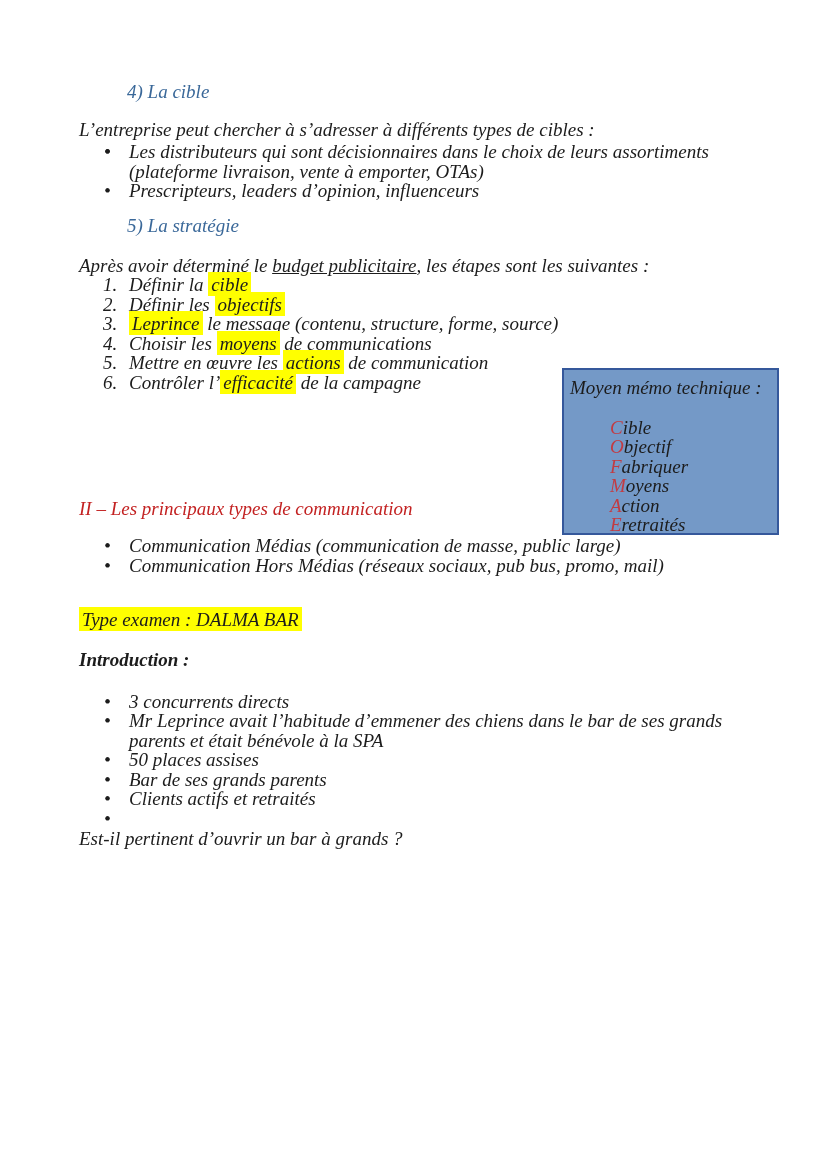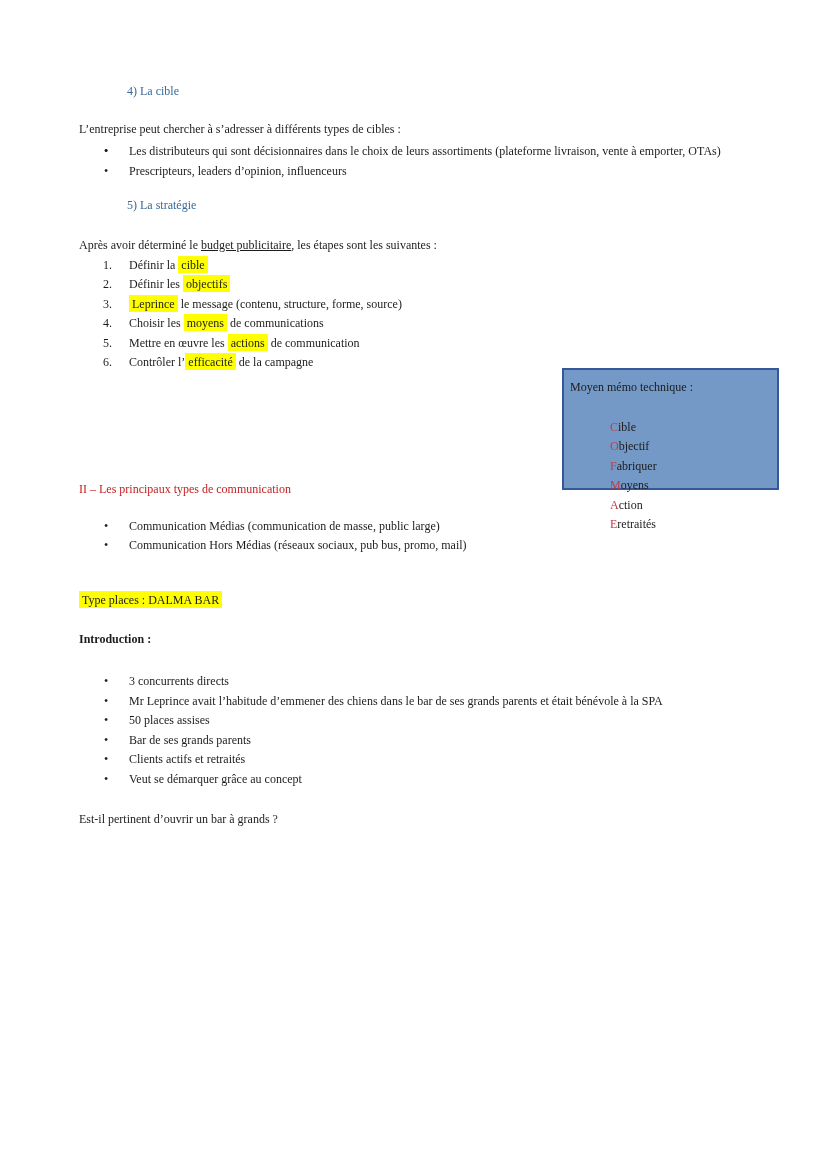--- a/index.html
+++ b/index.html
@@ -16,21 +16,21 @@
   .page{
     position:relative;
     width:828px;height:1171px;
     background:var(--page-bg);
     font-family:"Liberation Serif","DejaVu Serif",serif;
     font-size:16px;line-height:19.5px;
     color:var(--text);
     overflow:hidden;
   }
   .content{padding:82px 48px 0 79px;}
-  p,h1,h2,h3,ul,ol{margin:0;padding:0;font-size:12px;font-weight:normal;}
+  p,h1,h2,h3,ul,ol{margin:0;padding:0;font-size:19px;font-weight:normal;font-style:italic;}
   ul,ol{list-style:none;}
   .h-blue{color:var(--heading-blue);margin-left:48px;}
   .h-red{color:var(--heading-red);}
   .h-bold{font-weight:700;}
   .mt-cible-intro{margin-top:18.5px;}
   .mt-ul1{margin-top:2.5px;}
   .mt-h5{margin-top:15px;}
   .mt-apres{margin-top:20.5px;}
   .mt-hred{margin-top:107px;}
   .mt-comm{margin-top:17.5px;}
@@ -38,21 +38,21 @@
   .mt-introh{margin-top:20px;}
   .mt-introl{margin-top:22.5px;}
   .mt-problh{margin-top:13.5px;}
   .mt-quest{margin-top:20.5px;}
   .li{position:relative;padding-left:50px;}
   .li .mk{position:absolute;left:25px;top:0;}
   .ol .li .mk{left:24px;}
   .hl{background:var(--highlight-yellow);padding:2px 3px 1px 3px;}
   .ul-underline{text-decoration:underline;}
   .memo-box{
-    position:absolute;left:562px;top:368px;width:217px;height:122px;
+    position:absolute;left:562px;top:368px;width:217px;height:167px;
     box-sizing:border-box;
     background:var(--box-fill);
     border:2px solid var(--box-border);
     padding:8px 6px 6px 6px;
   }
   .memo-list{margin:20px 0 0 40px;}
   .memo-initial{color:var(--box-initial-red);}
 </style>
 </head>
 <body>
@@ -109,21 +109,21 @@
       <li class="li">
         <span class="mk">•</span>
         <span>Communication Médias (communication de masse, public large)</span>
       </li>
       <li class="li">
         <span class="mk">•</span>
         <span>Communication Hors Médias (réseaux sociaux, pub bus, promo, mail)</span>
       </li>
     </ul>
 
-    <p class="mt-exam"><span class="hl">Type places : DALMA BAR</span></p>
+    <p class="mt-exam"><span class="hl">Type examen : DALMA BAR</span></p>
 
     <h3 class="h-bold mt-introh">Introduction :</h3>
 
     <ul class="mt-introl">
       <li class="li">
         <span class="mk">•</span>
         <span>3 concurrents directs</span>
       </li>
       <li class="li">
         <span class="mk">•</span>
@@ -136,21 +136,20 @@
       <li class="li">
         <span class="mk">•</span>
         <span>Bar de ses grands parents</span>
       </li>
       <li class="li">
         <span class="mk">•</span>
         <span>Clients actifs et retraités</span>
       </li>
       <li class="li">
         <span class="mk">•</span>
-        <span>Veut se démarquer grâce au concept</span>
       </li>
     </ul>
 
 
     <p class="mt-quest">Est-il pertinent d’ouvrir un bar à grands ?</p>
 
   </div>
 
   <div class="memo-box">
     <p>Moyen mémo technique :</p>

